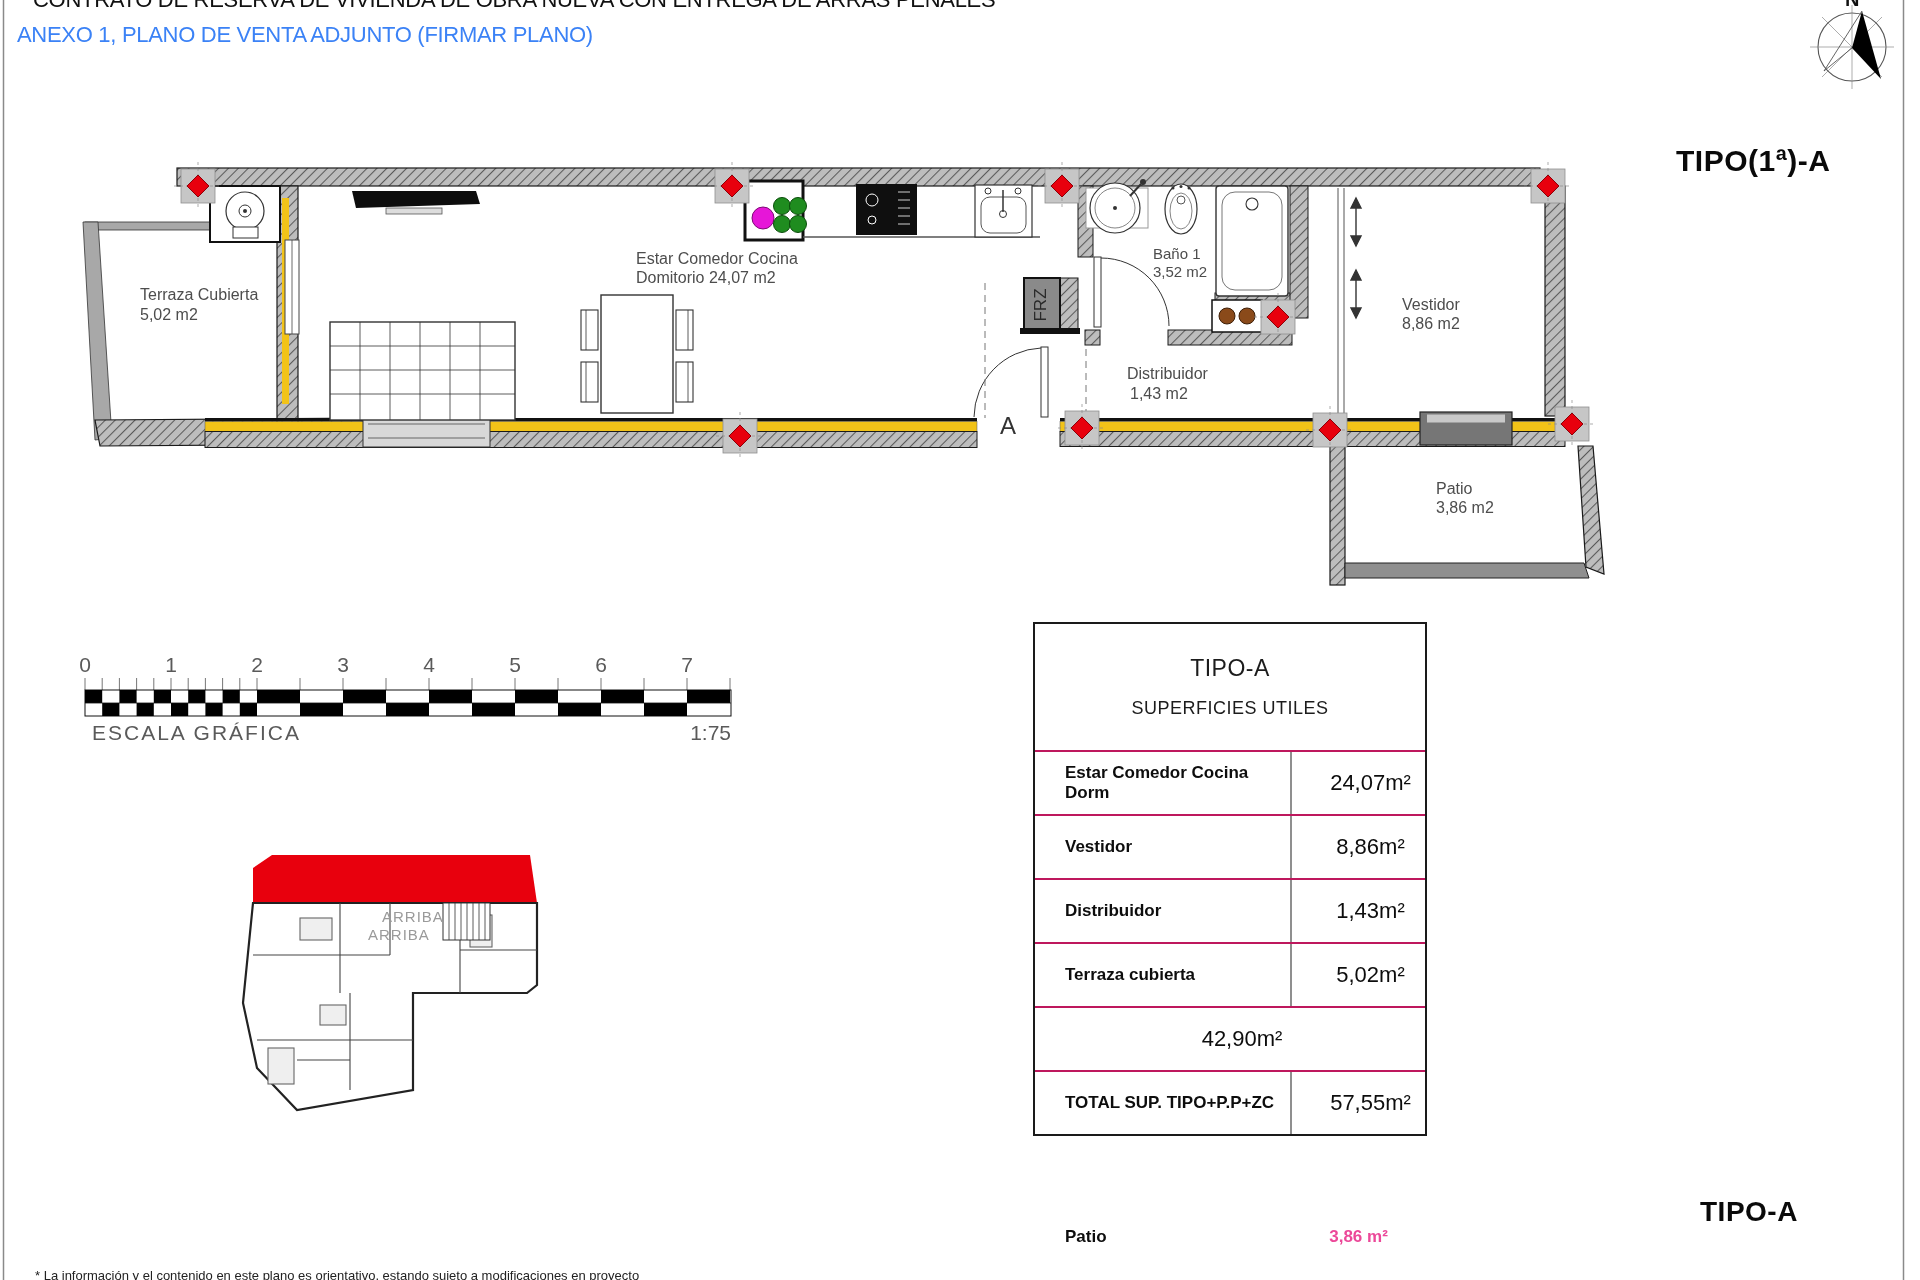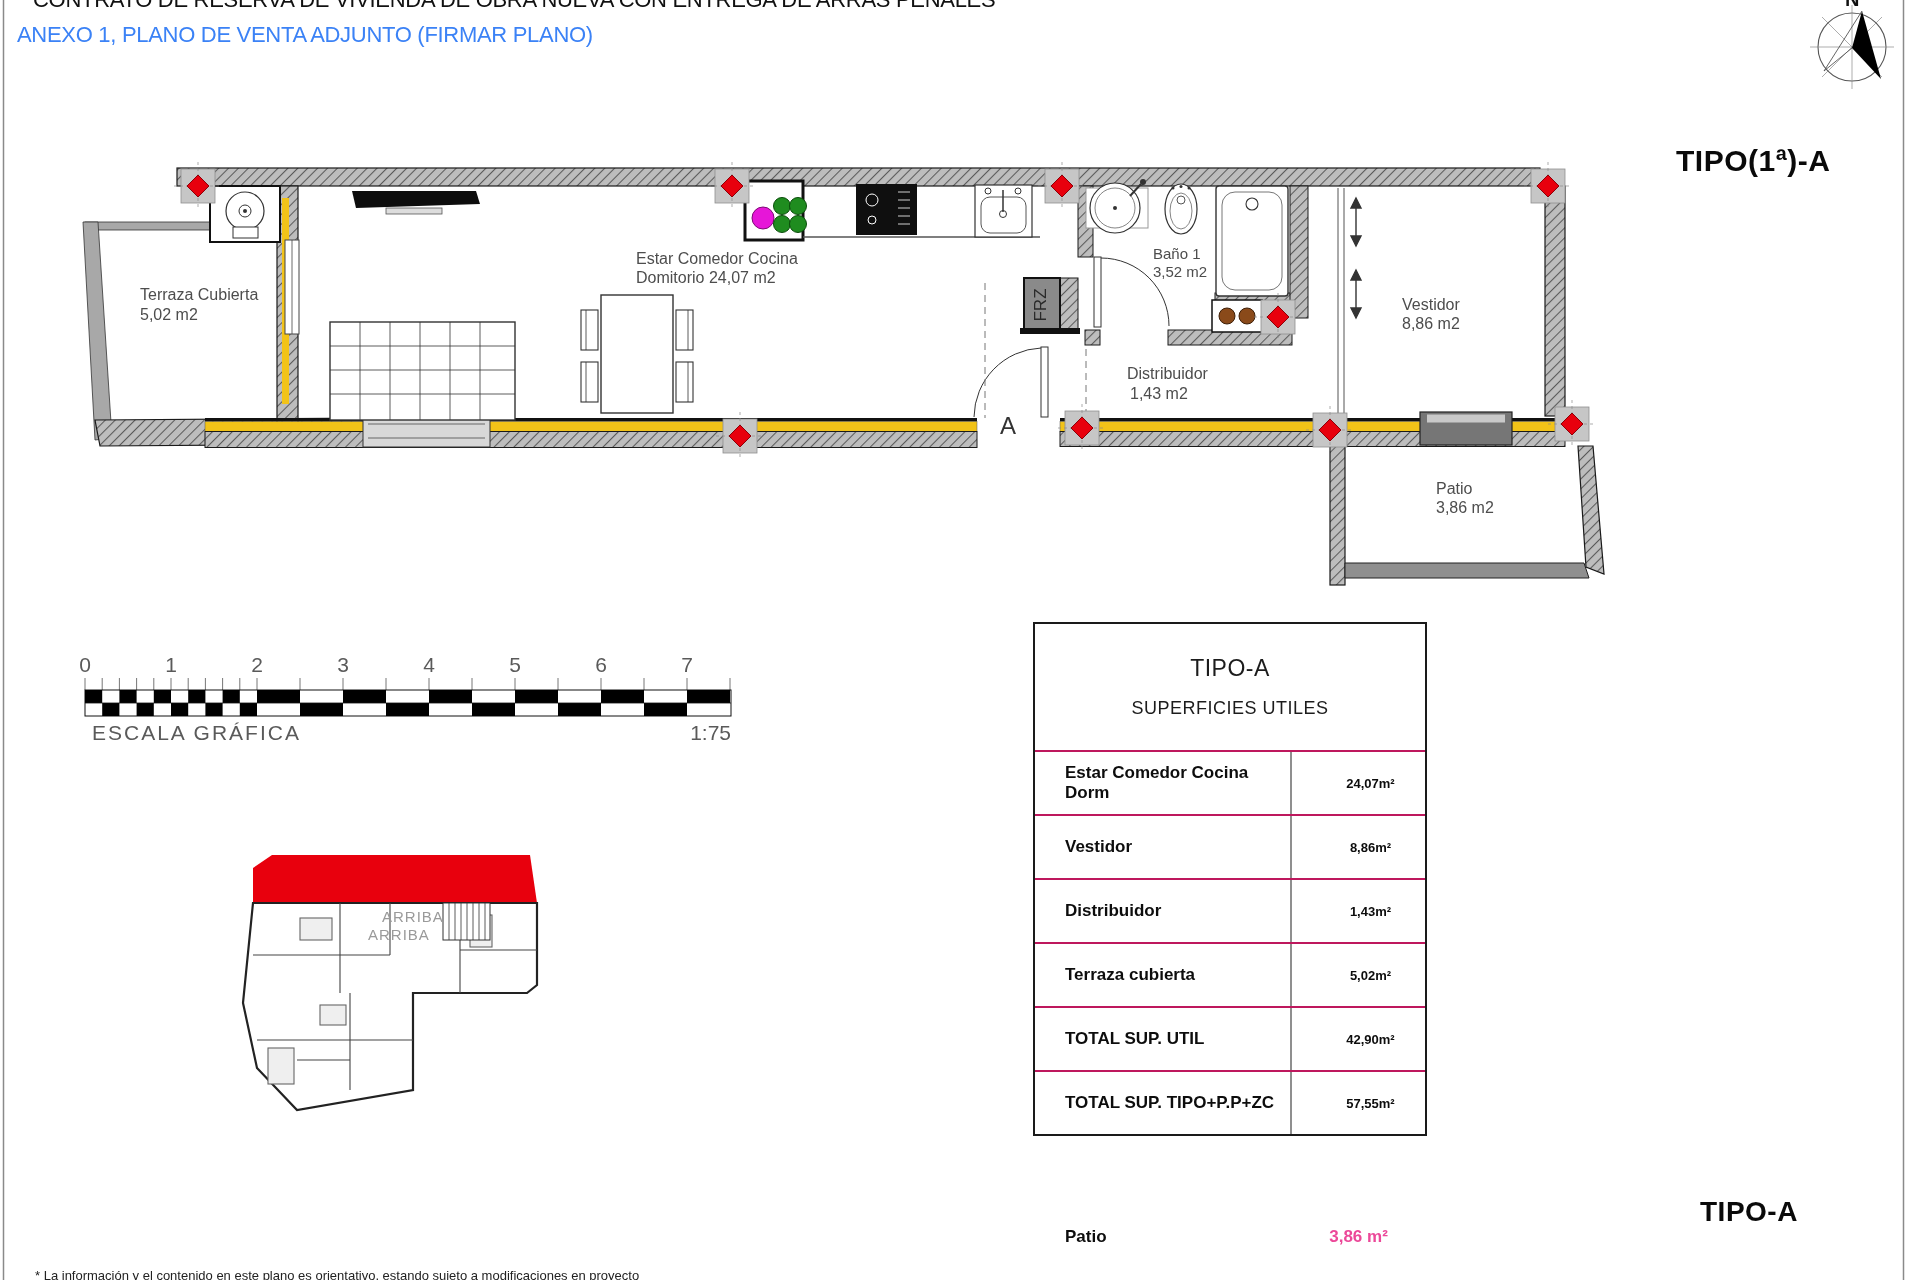--- a/index.html
+++ b/index.html
@@ -15,21 +15,21 @@
   #plan-code{left:1676px;top:101px;font-size:30px;font-weight:bold;color:#0a0a0a;letter-spacing:0.5px;margin-top:43px;}
   
   #sup-table{left:1033px;top:622px;width:390px;border:2px solid #1a1a1a;background:#fff;box-sizing:content-box;}
   #sup-table .thead{height:126px;display:flex;flex-direction:column;justify-content:center;align-items:center;gap:16px;}
   #sup-table .t1{font-size:23px;color:#1c1c1c;letter-spacing:0.5px;}
   #sup-table .t2{font-size:18px;color:#1c1c1c;letter-spacing:0.5px;}
   #sup-table .trow{display:flex;height:62px;border-top:2px solid #be185d;}
   #sup-table .tlabel{width:257px;box-sizing:border-box;display:flex;align-items:center;padding-left:30px;
     font-size:17px;font-weight:bold;color:#0d0d0d;border-right:2px solid #8f8f8f;}
   #sup-table .tvalue{flex:1;display:flex;align-items:center;justify-content:center;
-    font-size:13px;font-weight:bold;color:#0d0d0d;padding-left:24px;}
+    font-size:22px;font-weight:normal;color:#0d0d0d;padding-left:24px;}
   #patio-row{left:1035px;top:1212px;width:390px;height:50px;display:flex;}
   #patio-row .tlabel{width:257px;box-sizing:border-box;display:flex;align-items:center;padding-left:30px;
     font-size:17px;font-weight:bold;color:#0d0d0d;}
   #patio-row .tvalue{flex:1;display:flex;align-items:center;justify-content:center;
     font-size:17px;font-weight:bold;color:#ec4899;}
   
   #footer-code{left:1700px;top:1196px;font-size:28px;font-weight:bold;color:#0a0a0a;letter-spacing:0.5px;}
   #disclaimer{left:35px;top:1268px;font-size:13px;color:#222;white-space:nowrap;}
   svg text{font-family:"Liberation Sans", sans-serif;}
 </style>
@@ -383,21 +383,20 @@
   </div>
   <div class="trow">
     <div class="tlabel">Distribuidor</div>
     <div class="tvalue">1,43m²</div>
   </div>
   <div class="trow">
     <div class="tlabel">Terraza cubierta</div>
     <div class="tvalue">5,02m²</div>
   </div>
   <div class="trow">
-    <div class="tlabel">TOTAL SUP. UTIL</div>
     <div class="tvalue">42,90m²</div>
   </div>
   <div class="trow">
     <div class="tlabel">TOTAL SUP. TIPO+P.P+ZC</div>
     <div class="tvalue">57,55m²</div>
   </div>
 </div>
 
 <div class="abs" id="patio-row">
   <div class="tlabel">Patio</div>

